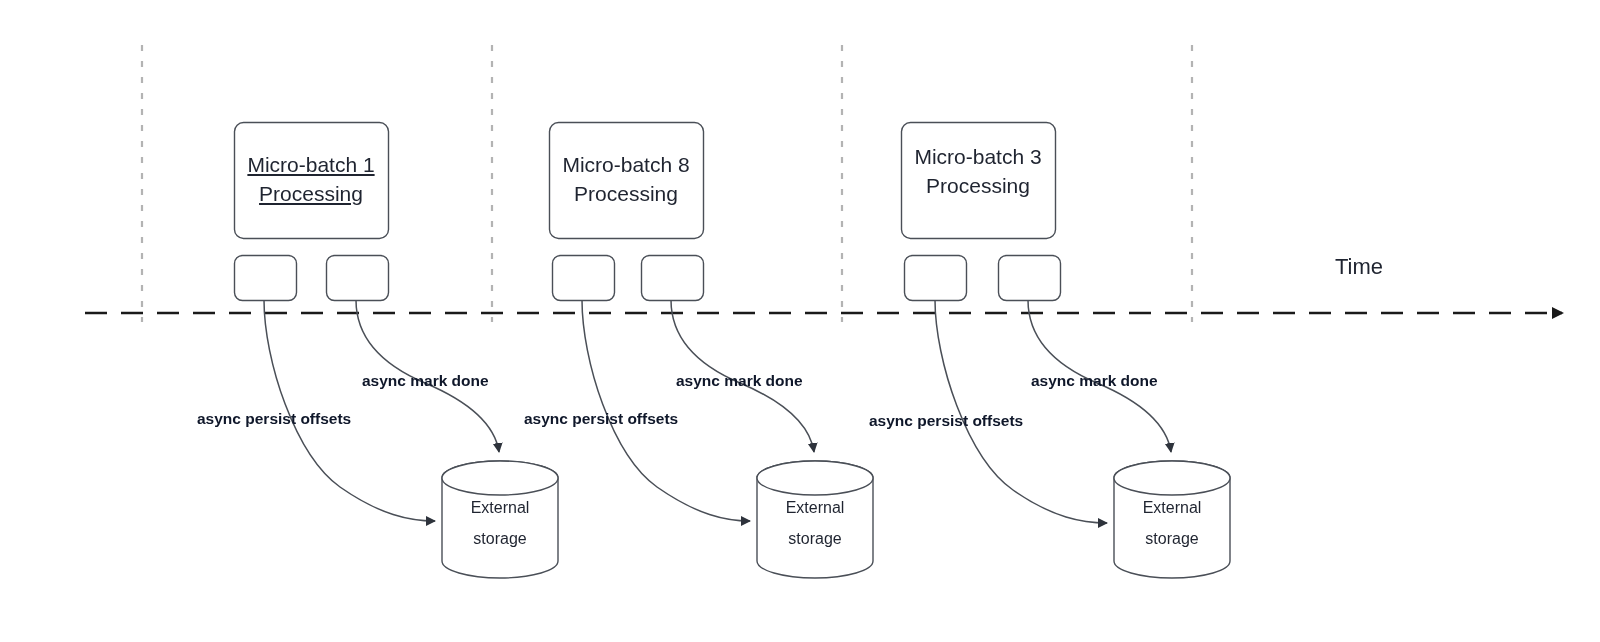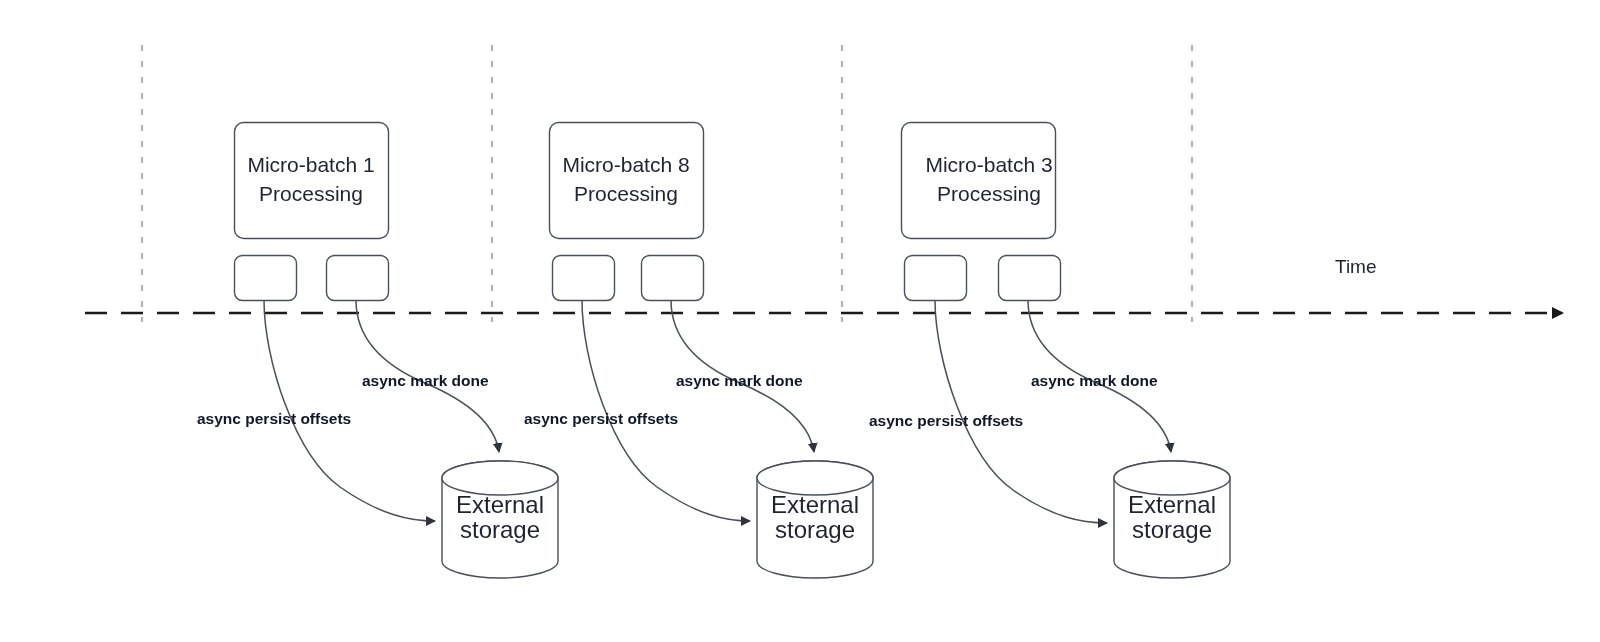--- a/index.html
+++ b/index.html
@@ -31,34 +31,34 @@
     font-size: 21px;
     line-height: 28px;
     pointer-events: none;
     white-space: pre;
   }
   .batch-label {
     font-size: 21px;
     line-height: 29px;
   }
   .storage-label {
-    font-size: 24px;
-    line-height: 25px;
+    font-size: 16px;
+    line-height: 31px;
   }
   .edge-label {
     position: absolute;
     font-size: 15.5px;
     font-weight: bold;
     color: #0f172a;
     white-space: nowrap;
     line-height: 18px;
   }
   .axis-label {
     position: absolute;
-    font-size: 19px;
+    font-size: 22px;
     color: #1f2430;
     white-space: nowrap;
     line-height: 20px;
   }
 </style>
 </head>
 <body>
 
 <div id="canvas">
   <svg id="svg-layer" viewBox="0 0 1600 642" xmlns="http://www.w3.org/2000/svg">
@@ -103,32 +103,32 @@
         <path d="M 356 300 C 356 340 385 366 425 383 C 470 402 495 425 499 452" fill="none" stroke="#4a4f57" stroke-width="1.5" marker-end="url(#arrowFilled)"></path>
         <path d="M 582 300 C 582 360 612 455 657 487 C 697 515 726 521 750 521" fill="none" stroke="#4a4f57" stroke-width="1.5" marker-end="url(#arrowFilled)"></path>
         <path d="M 671 300 C 671 340 700 366 740 383 C 785 402 810 425 814 452" fill="none" stroke="#4a4f57" stroke-width="1.5" marker-end="url(#arrowFilled)"></path>
         <path d="M 935 300 C 935 360 967 458 1013 490 C 1053 518 1083 523 1107 523" fill="none" stroke="#4a4f57" stroke-width="1.5" marker-end="url(#arrowFilled)"></path>
         <path d="M 1028 300 C 1028 340 1057 366 1097 383 C 1142 402 1167 425 1171 452" fill="none" stroke="#4a4f57" stroke-width="1.5" marker-end="url(#arrowFilled)"></path>
       </g>
   </svg>
 
   <div id="html-labels">
       <div class="axis-label" style="left: 1335px; top: 257px;">Time</div>
-      <div class="node-label batch-label" style="left: 234px; top: 150px; width: 154px;">Micro-batch 1
+      <div class="node-label batch-label" style="left: 234px; top: 150px; width: 154px; text-decoration: underline;">Micro-batch 1
 Processing</div>
       <div class="node-label storage-label" style="left: 432px; top: 491.5px; width: 136px;">External
 storage</div>
       <div class="edge-label" style="left: 197px; top: 410px;">async persist offsets</div>
       <div class="edge-label" style="left: 362px; top: 372px;">async mark done</div>
       <div class="node-label batch-label" style="left: 549px; top: 150px; width: 154px;">Micro-batch 8
 Processing</div>
       <div class="node-label storage-label" style="left: 747px; top: 491.5px; width: 136px;">External
 storage</div>
       <div class="edge-label" style="left: 524px; top: 410px;">async persist offsets</div>
       <div class="edge-label" style="left: 676px; top: 372px;">async mark done</div>
-      <div class="node-label batch-label" style="left: 901px; top: 150px; width: 154px; margin-left: 11px;">Micro-batch 3
+      <div class="node-label batch-label" style="left: 901px; top: 142px; width: 154px;">Micro-batch 3
 Processing</div>
       <div class="node-label storage-label" style="left: 1104px; top: 491.5px; width: 136px;">External
 storage</div>
       <div class="edge-label" style="left: 869px; top: 412px;">async persist offsets</div>
       <div class="edge-label" style="left: 1031px; top: 372px;">async mark done</div>
     </div>
 </div>
 
 </body></html>

